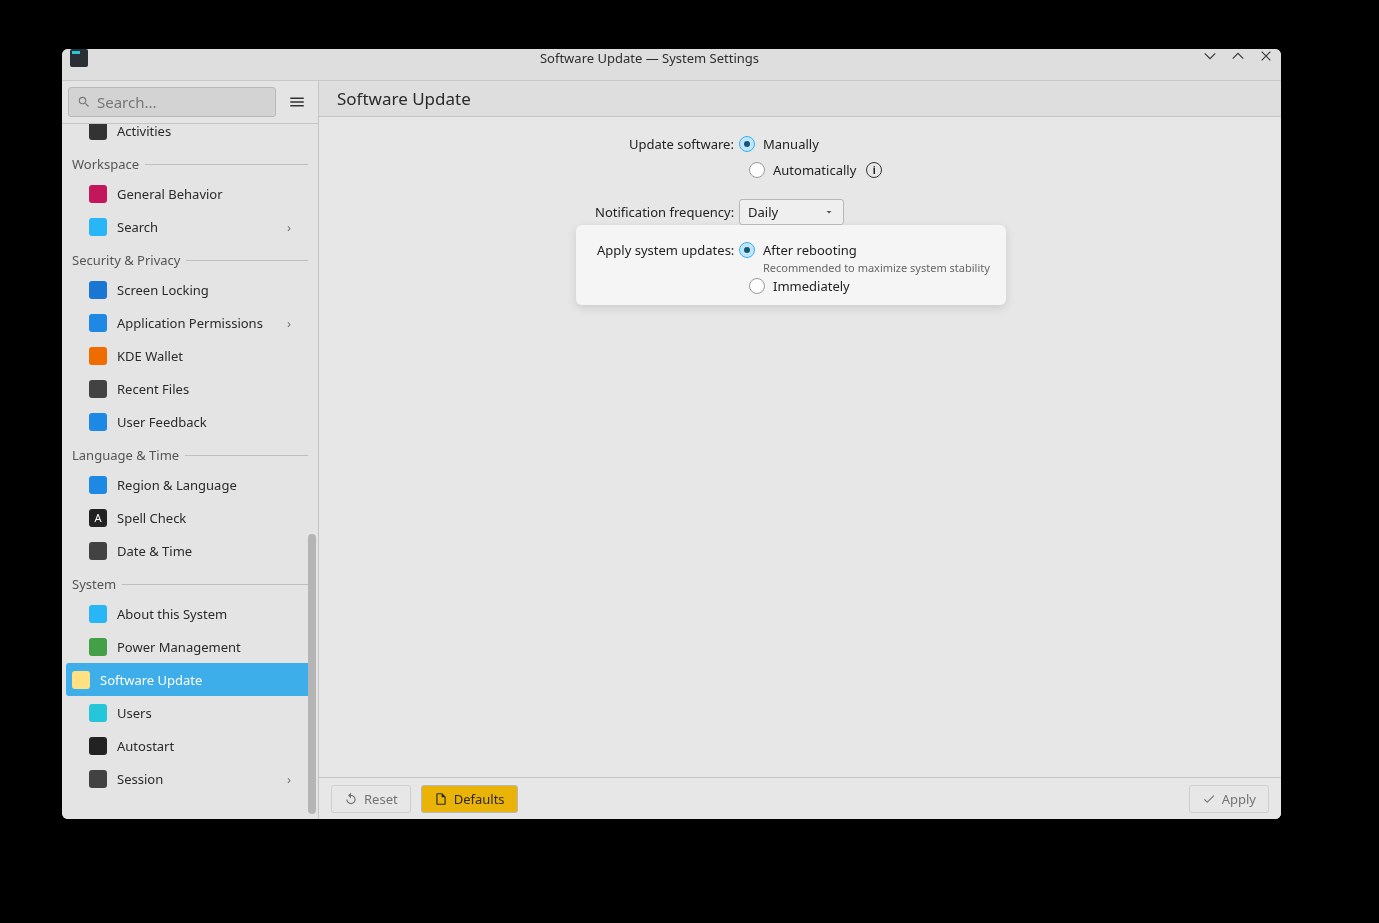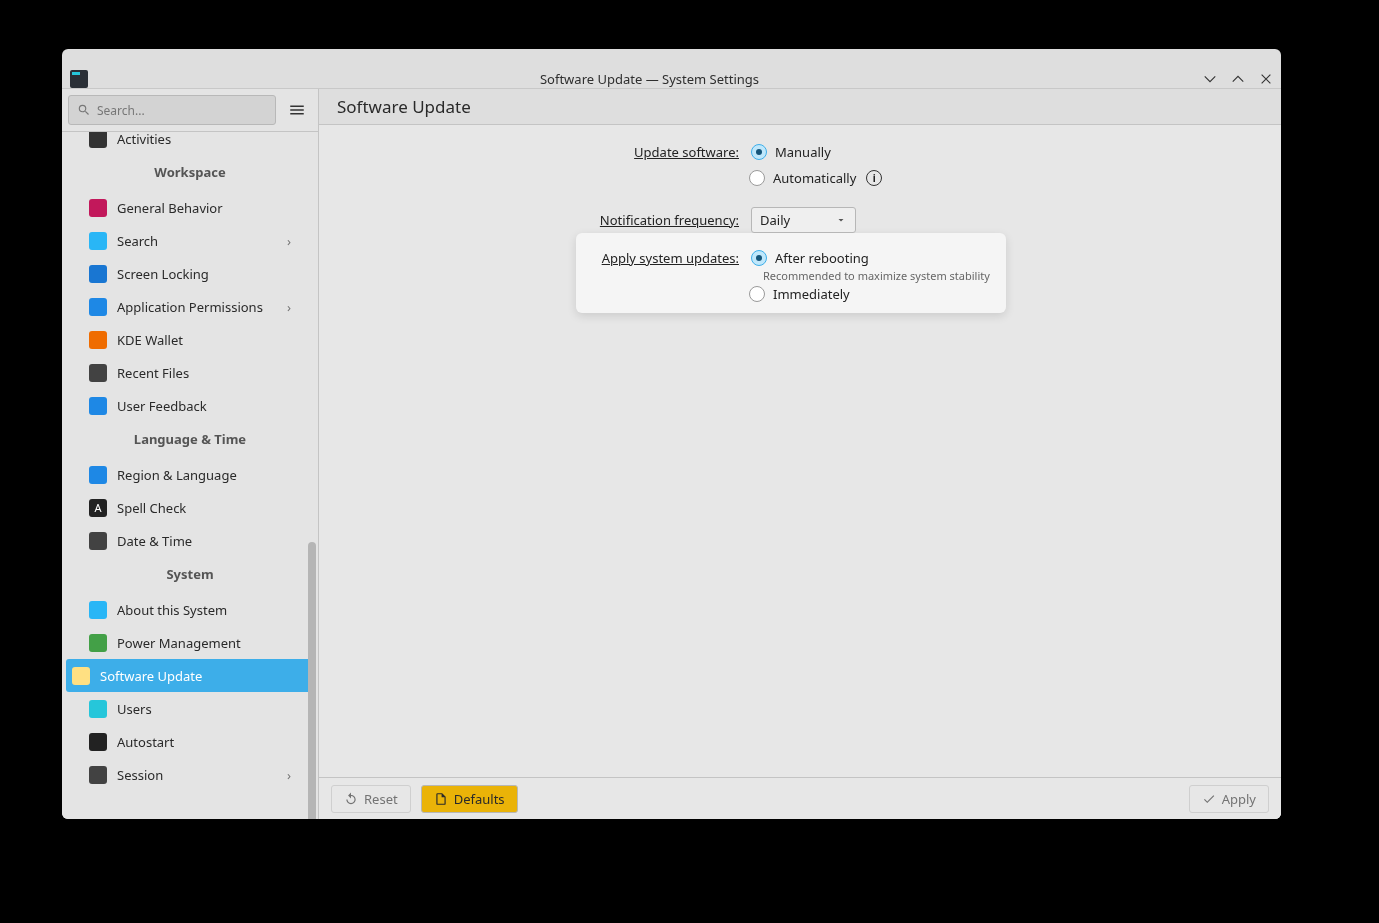--- a/index.html
+++ b/index.html
@@ -3,49 +3,49 @@
 <meta charset="utf-8">
 <style>
   * { box-sizing: border-box; margin: 0; padding: 0; font-family: "Noto Sans", "Segoe UI", sans-serif; }
   body { background: #000; width: 1379px; height: 923px; position: relative; }
   .window {
     position: absolute; left: 62px; top: 49px; width: 1219px; height: 770px;
     background: #dedede; border-radius: 6px; overflow: hidden;
     box-shadow: 0 4px 20px rgba(0,0,0,0.5); display: flex; flex-direction: column;
   }
   .titlebar {
-    height: 32px; display: flex; align-items: flex-end; padding: 0 8px;
-    background: #dedede; border-bottom: 1px solid #c8c8c8; flex-shrink:0;margin-top:8px;
+    height: 32px; display: flex; align-items: flex-start; padding: 0 8px;
+    background: #dedede; border-bottom: 1px solid #c8c8c8; flex-shrink:0;
   }
   .titlebar-icon {
     width: 18px; height: 18px; margin-right: 8px;
     background: linear-gradient(#2a2f36,#2a2f36);
     display:flex; align-items:flex-start; justify-content:flex-start; border-radius:2px; position:relative;
   }
   .titlebar-icon::before { content:""; position:absolute; left:2px; top:2px; width:8px; height:3px; background:#26c6da; }
   .titlebar-title { flex:1; text-align:center; font-size:13px; color:#2e2e2e; }
   .win-controls { display:flex; gap:14px; color:#333; }
   .win-controls span { cursor:pointer; font-size:14px; line-height:1; }
   .content-row { flex:1; display:flex; min-height:0; }
   
   .sidebar-wrap {
     width: 257px; border-right:1px solid #c4c4c4; background:#e4e4e4;
     display:flex; flex-direction:column; flex-shrink:0;
   }
   .search-row { display:flex; align-items:center; padding:6px 6px; gap:6px; border-bottom:1px solid #c4c4c4; }
   .search-input {
     flex:1; height:30px; background:#d3d3d3; border:1px solid #b8b8b8; border-radius:3px;
-    color:#777; font-size:12px; display:flex; align-items:center; padding:0 8px; gap:6px;
+    color:#777; font-size:15px; display:flex; align-items:center; padding:0 8px; gap:6px;
   }
   .search-input svg { width:14px; height:14px; fill:#777; }
   .hamburger { width:30px; height:30px; display:flex; align-items:center; justify-content:center; border-radius:3px; }
   .hamburger svg { width:18px; height:18px; fill:#333; }
   .sidebar-scroll { flex:1; overflow:hidden; position:relative; }
   .sidebar-list { position:absolute; left:0; right:0; top:-10px; }
-  .category { font-weight:bold; color:#555; font-size:13px; padding:8px 10px 4px; display:flex; align-items:center; gap:6px;flex-direction:column;}
+  .category { font-weight:normal; color:#555; font-size:13px; padding:8px 10px 4px; display:flex; align-items:center; gap:6px;}
   .category .line { flex:1; height:1px; background:#bfbfbf; }
   .item {
     display:flex; align-items:center; padding:0 27px; height:33px;
     font-size:13px; color:#2a2a2a; gap:10px; position:relative;
   }
   .item .chevron { margin-left:auto; color:#777; }
   .item.selected { background:#3daee9; color:#fff; border-radius:3px; margin:0 4px; padding:0 6px; }
   .item .icn { width:18px; height:18px; border-radius:3px; flex-shrink:0; display:flex; align-items:center; justify-content:center; font-size:11px; color:#fff;}
   .scrollbar-track { position:absolute; right:2px; top:0; bottom:0; width:8px; }
   .scrollbar-thumb { position:absolute; right:0; width:8px; background:#b5b5b5; border-radius:4px; top:410px; height:280px; }
@@ -55,21 +55,21 @@
     height:36px; border-bottom:1px solid #c4c4c4; display:flex; align-items:center;
     padding:0 18px; font-size:17px; color:#2a2a2a; background:#dedede;
   }
   .main-body { flex:1; position:relative; background:#e7e7e7; }
   .highlight-card {
     position:absolute; background:#f5f5f5; border-radius:6px;
     box-shadow: 0 3px 10px rgba(0,0,0,0.12);
     left:257px; top:108px; width:430px; height:80px;
   }
   .form-row { position:absolute; display:flex; align-items:center; font-size:13px; color:#232323; }
-  .form-row .label { text-align:right; margin-right:12px;text-decoration:underline; }
+  .form-row .label { margin-right:0; }
   .radio { width:16px; height:16px; border-radius:50%; border:1px solid #9a9a9a; margin-right:8px; background:#fff; position:relative; flex-shrink:0;}
   .radio.checked { border:1px solid #3daee9; background:#bfe7fb;}
   .radio.checked::after { content:""; position:absolute; left:4px; top:4px; width:6px; height:6px; border-radius:50%; background:#15557a;}
   .info-circle { width:16px; height:16px; border-radius:50%; border:1.2px solid #333; display:flex; align-items:center; justify-content:center; font-size:10px; font-weight:bold; margin-left:10px;}
   .combo {
     width:105px; height:26px; border:1px solid #b7b7b7; border-radius:3px; background:#efefef;
     display:flex; align-items:center; padding:0 8px; font-size:13px; color:#232323; justify-content:space-between;
   }
   .combo svg { width:12px; height:12px; fill:#555;}
   .hint { font-size:11px; color:#666; }
@@ -140,20 +140,24 @@
             </div>
             <div class="item">
               <div class="icn" style="background: rgb(194, 24, 91);"></div>
               <span>General Behavior</span>
             </div>
             <div class="item">
               <div class="icn" style="background: rgb(41, 182, 246);"></div>
               <span>Search</span>
               <span class="chevron">›</span>
             </div>
+            <div class="category">
+              <span>Security &amp; Privacy</span>
+              <div class="line"></div>
+            </div>
             <div class="item">
               <div class="icn" style="background: rgb(25, 118, 210);"></div>
               <span>Screen Locking</span>
             </div>
             <div class="item">
               <div class="icn" style="background: rgb(30, 136, 229);"></div>
               <span>Application Permissions</span>
               <span class="chevron">›</span>
             </div>
             <div class="item">

